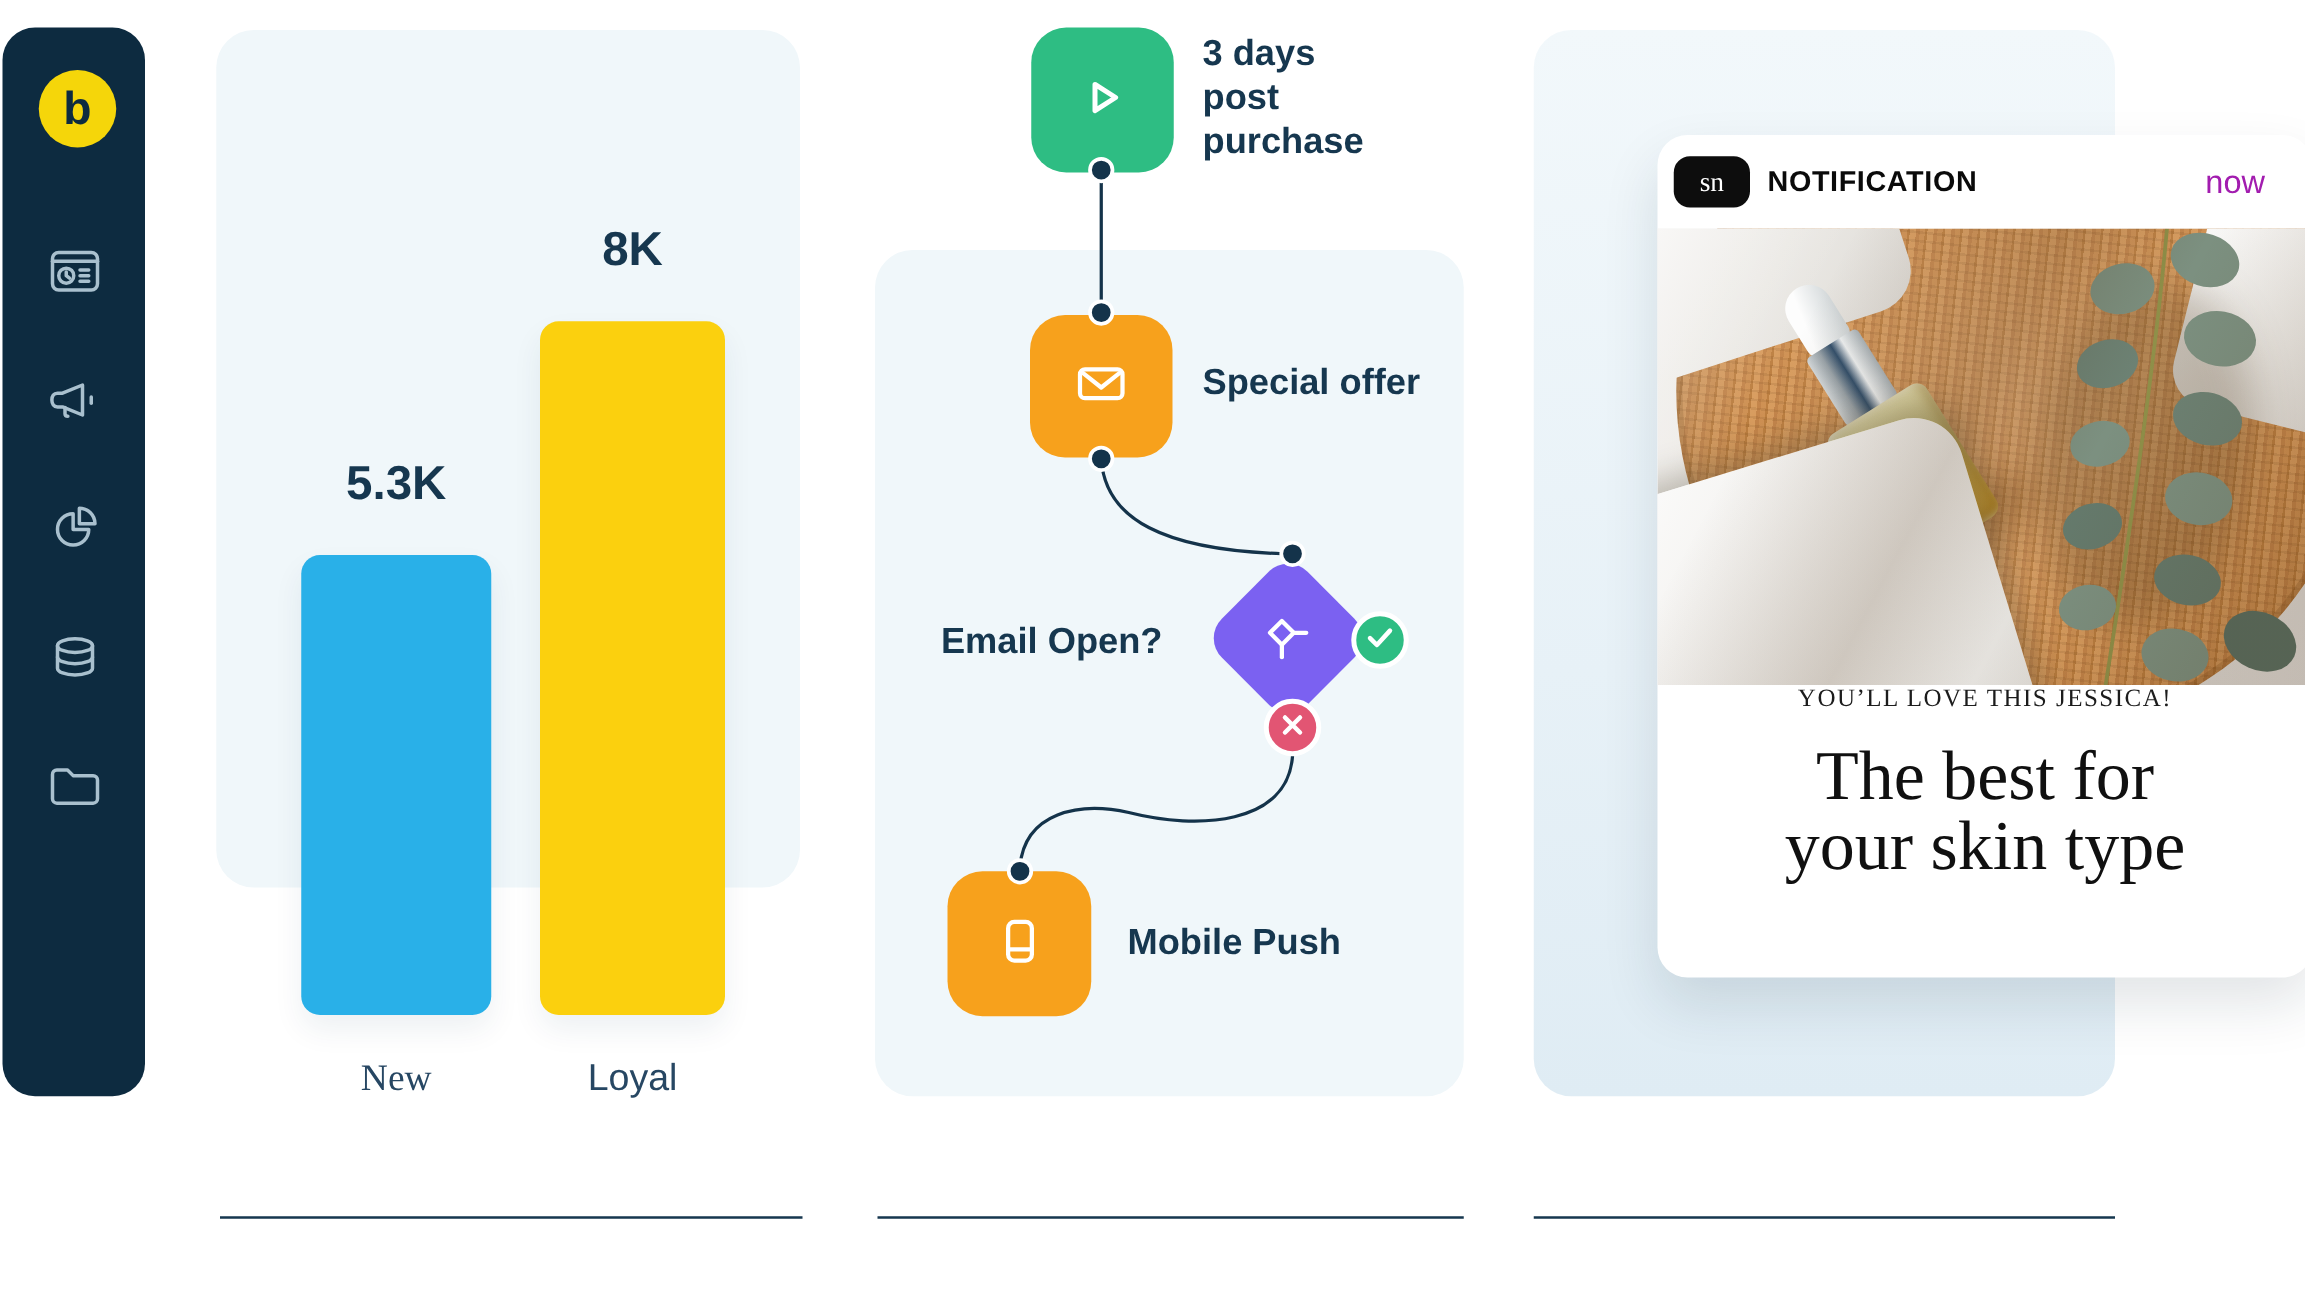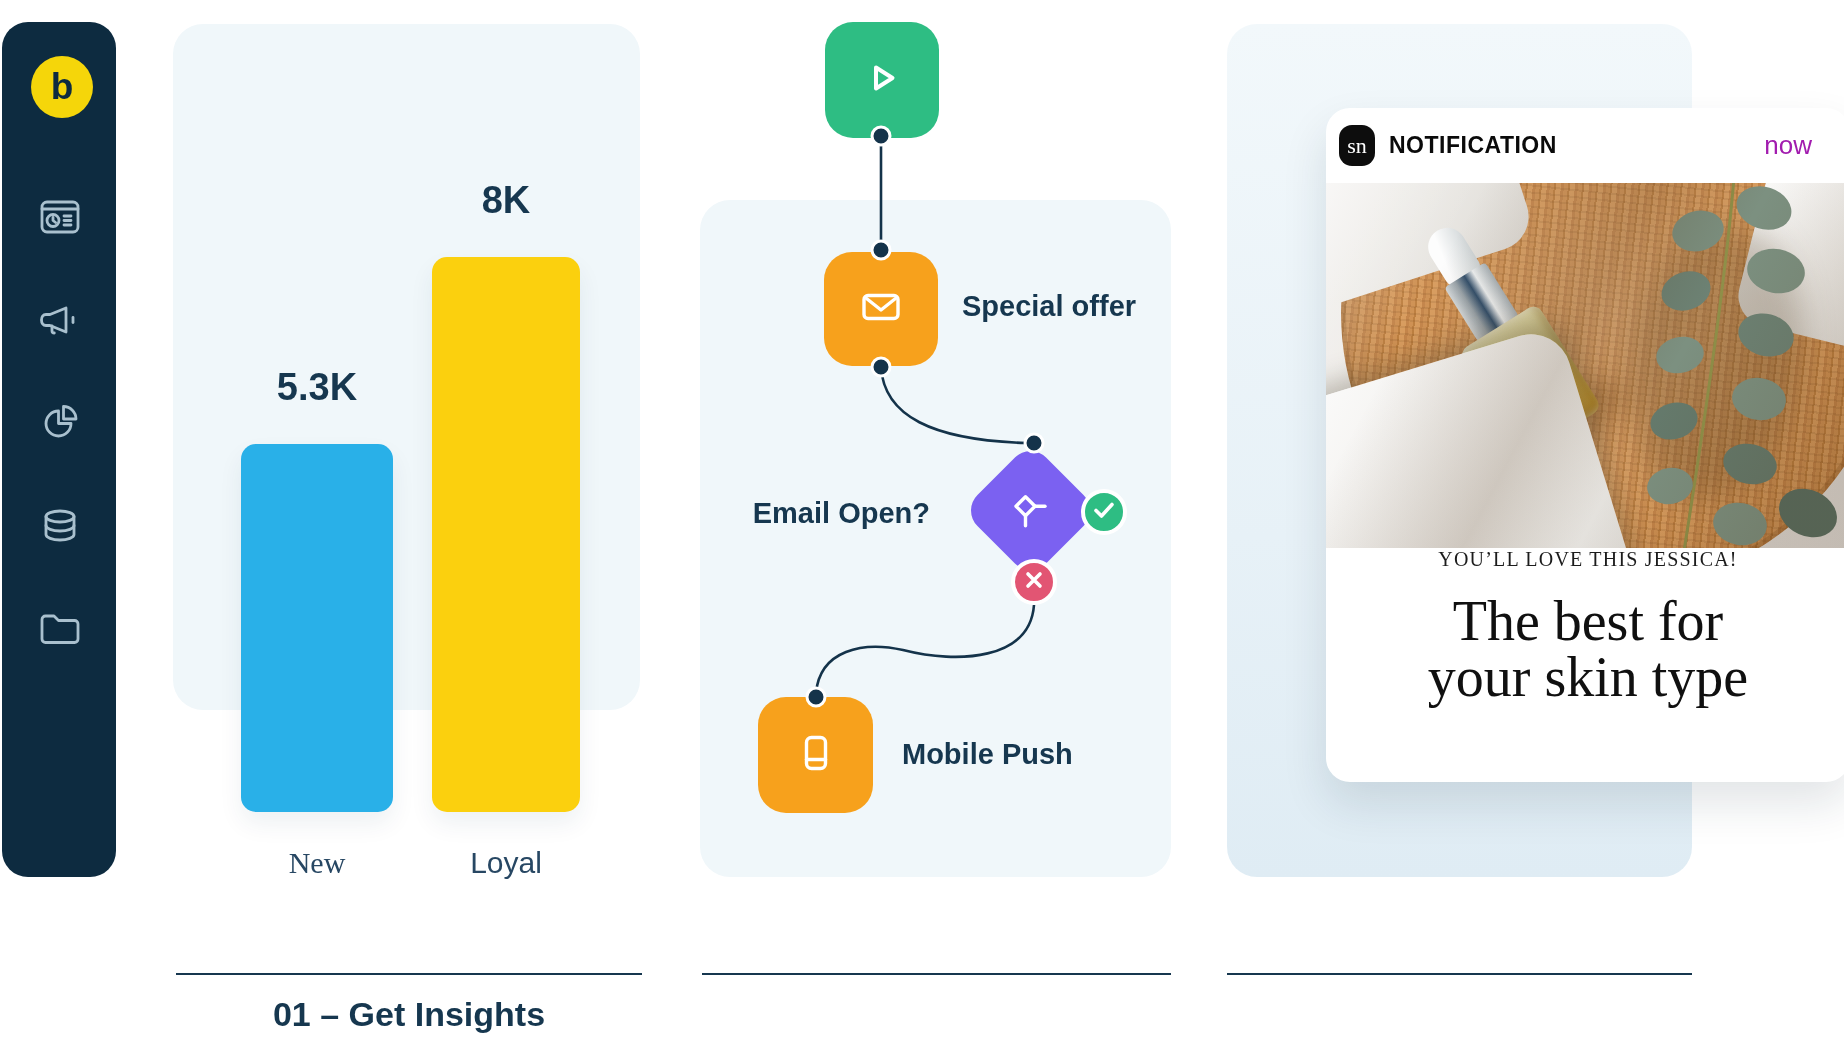--- a/index.html
+++ b/index.html
@@ -60,21 +60,21 @@
   
   .cap-line{position:absolute;top:973px;border-top:2px solid #16374f;height:0;}
   .cl1{left:176px;width:466px;} .cl2{left:702px;width:469px;} .cl3{left:1227px;width:465px;}
   .caption{position:absolute;top:995px;text-align:center;font-size:34px;font-weight:600;color:#16374f;}
   .cap1{left:176px;width:466px;} .cap2{left:702px;width:469px;} .cap3{left:1227px;width:465px;}
 
   
   .card{position:absolute;left:1326px;top:108px;width:524px;height:674px;background:#ffffff;
         border-radius:24px;box-shadow:0 22px 45px rgba(20,40,60,.12);overflow:hidden;}
   .card-header{position:relative;height:75px;display:flex;align-items:center;padding:0 38px 0 13px;}
-  .app-icon{width:36px;height:41px;border-radius:13px;background:#0d0d0d;color:#fff;
+  .app-icon{width:61px;height:41px;border-radius:13px;background:#0d0d0d;color:#fff;
             display:flex;align-items:center;justify-content:center;
             font-family:"Liberation Serif",serif;font-size:22px;}
   .notif-title{margin-left:14px;font-size:23px;font-weight:600;letter-spacing:.5px;color:#0a0a0a;}
   .notif-time{margin-left:auto;font-size:26px;font-weight:400;color:#a21caf;}
 
   .photo{position:relative;height:365px;overflow:hidden;
          background:linear-gradient(105deg,#f1efec 0%,#e6e2dd 45%,#d9d5d0 100%);}
   .tray{position:absolute;left:15px;top:-145px;width:550px;height:550px;border-radius:50%;
         background:
           radial-gradient(circle at 50% 50%,rgba(255,255,255,.15) 0%,rgba(0,0,0,0) 55%,rgba(96,54,12,.35) 98%),
@@ -174,20 +174,21 @@
   <div class="bar-cat c0">New</div>
   <div class="bar-cat c1">Loyal</div>
 
   <div class="node start">
     <span>
       <svg width="46" height="46" viewBox="0 0 46 46" style="stroke:#fff;fill:none;stroke-width:4;stroke-linecap:round;stroke-linejoin:round">
         <path d="M17 12.5 L33.5 23 L17 33.5 Z"></path>
       </svg>
     </span>
   </div>
+  <div class="flow-label fl-start">3 days post purchase</div>
 
   <div class="node email">
     <span>
       <svg width="46" height="46" viewBox="0 0 46 46" style="stroke:#fff;fill:none;stroke-width:3.4;stroke-linecap:round;stroke-linejoin:round">
         <rect x="6" y="11.5" width="34" height="23" rx="4"></rect>
         <path d="M8.5 14.5 L23 26 L37.5 14.5"></path>
       </svg>
     </span>
   </div>
   <div class="flow-label fl-email">Special offer</div>
@@ -286,15 +287,14 @@
       <div class="headline">
         <div>The best for</div>
         <div>your skin type</div>
       </div>
     </div>
   </div>
 
   <div class="cap-line cl1"></div>
   <div class="cap-line cl2"></div>
   <div class="cap-line cl3"></div>
-  <div class="caption cap1">01 – Get Insights</div>
 
 </div>
 
 </body></html>

